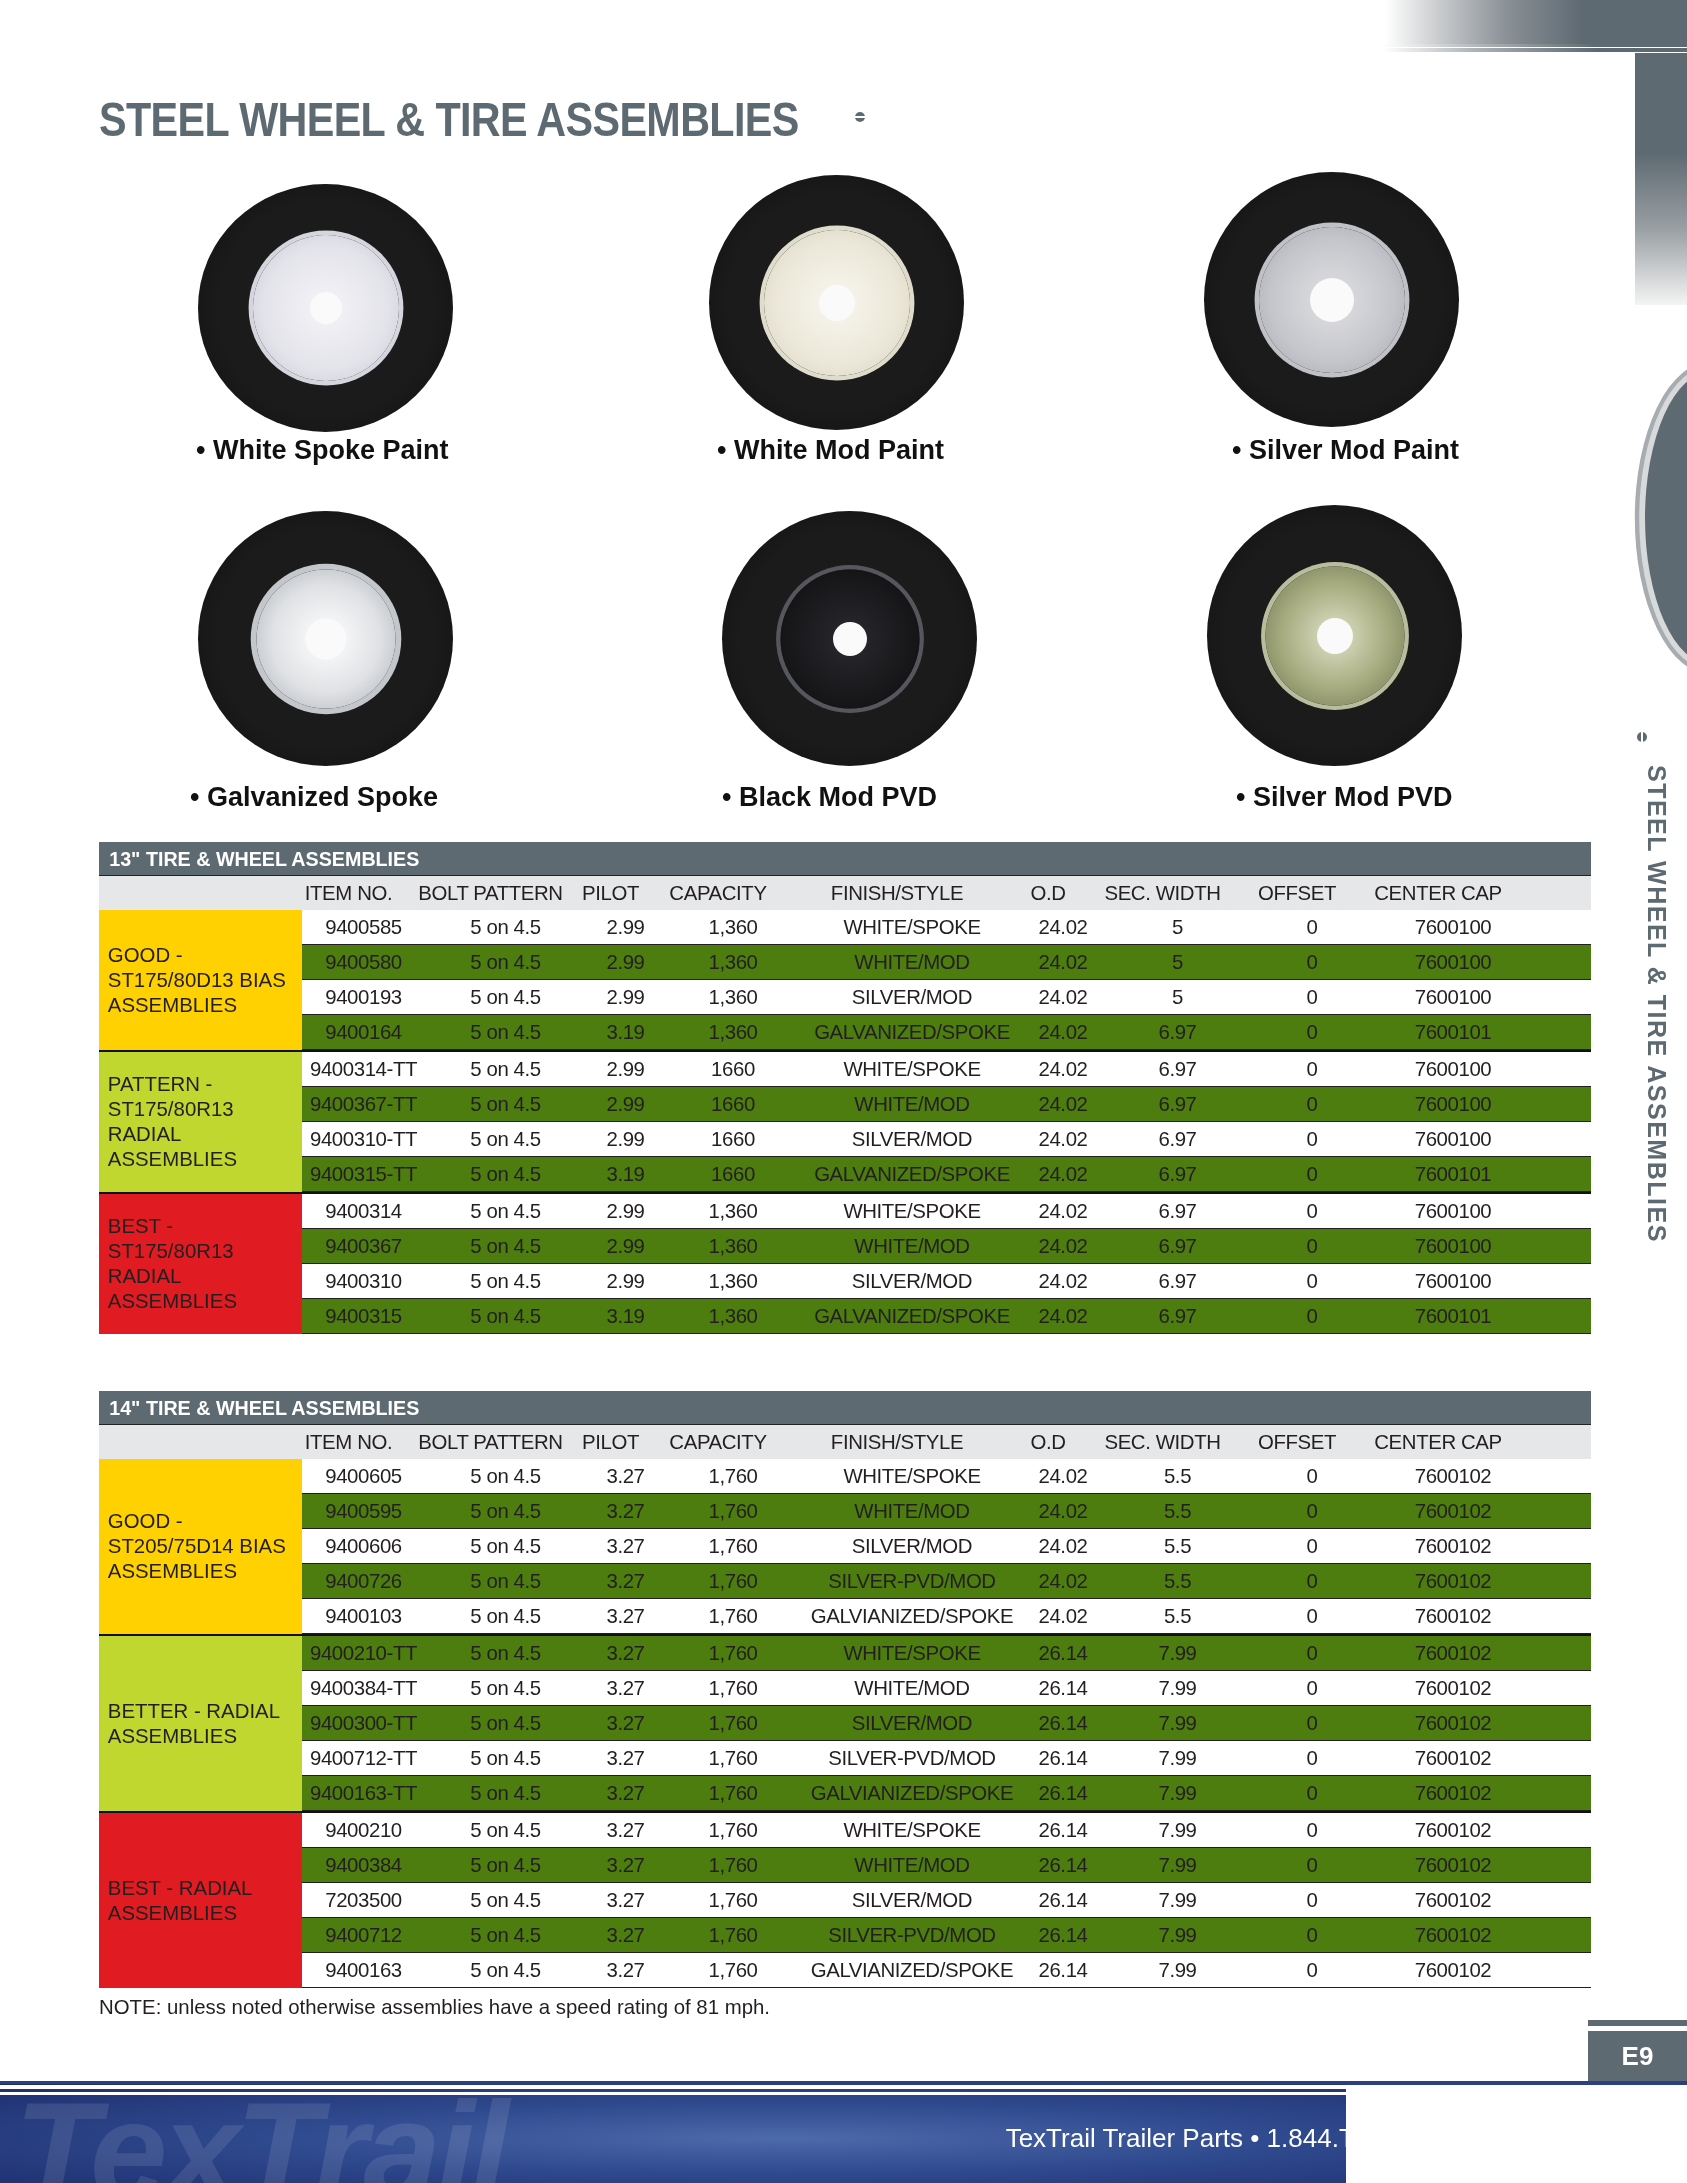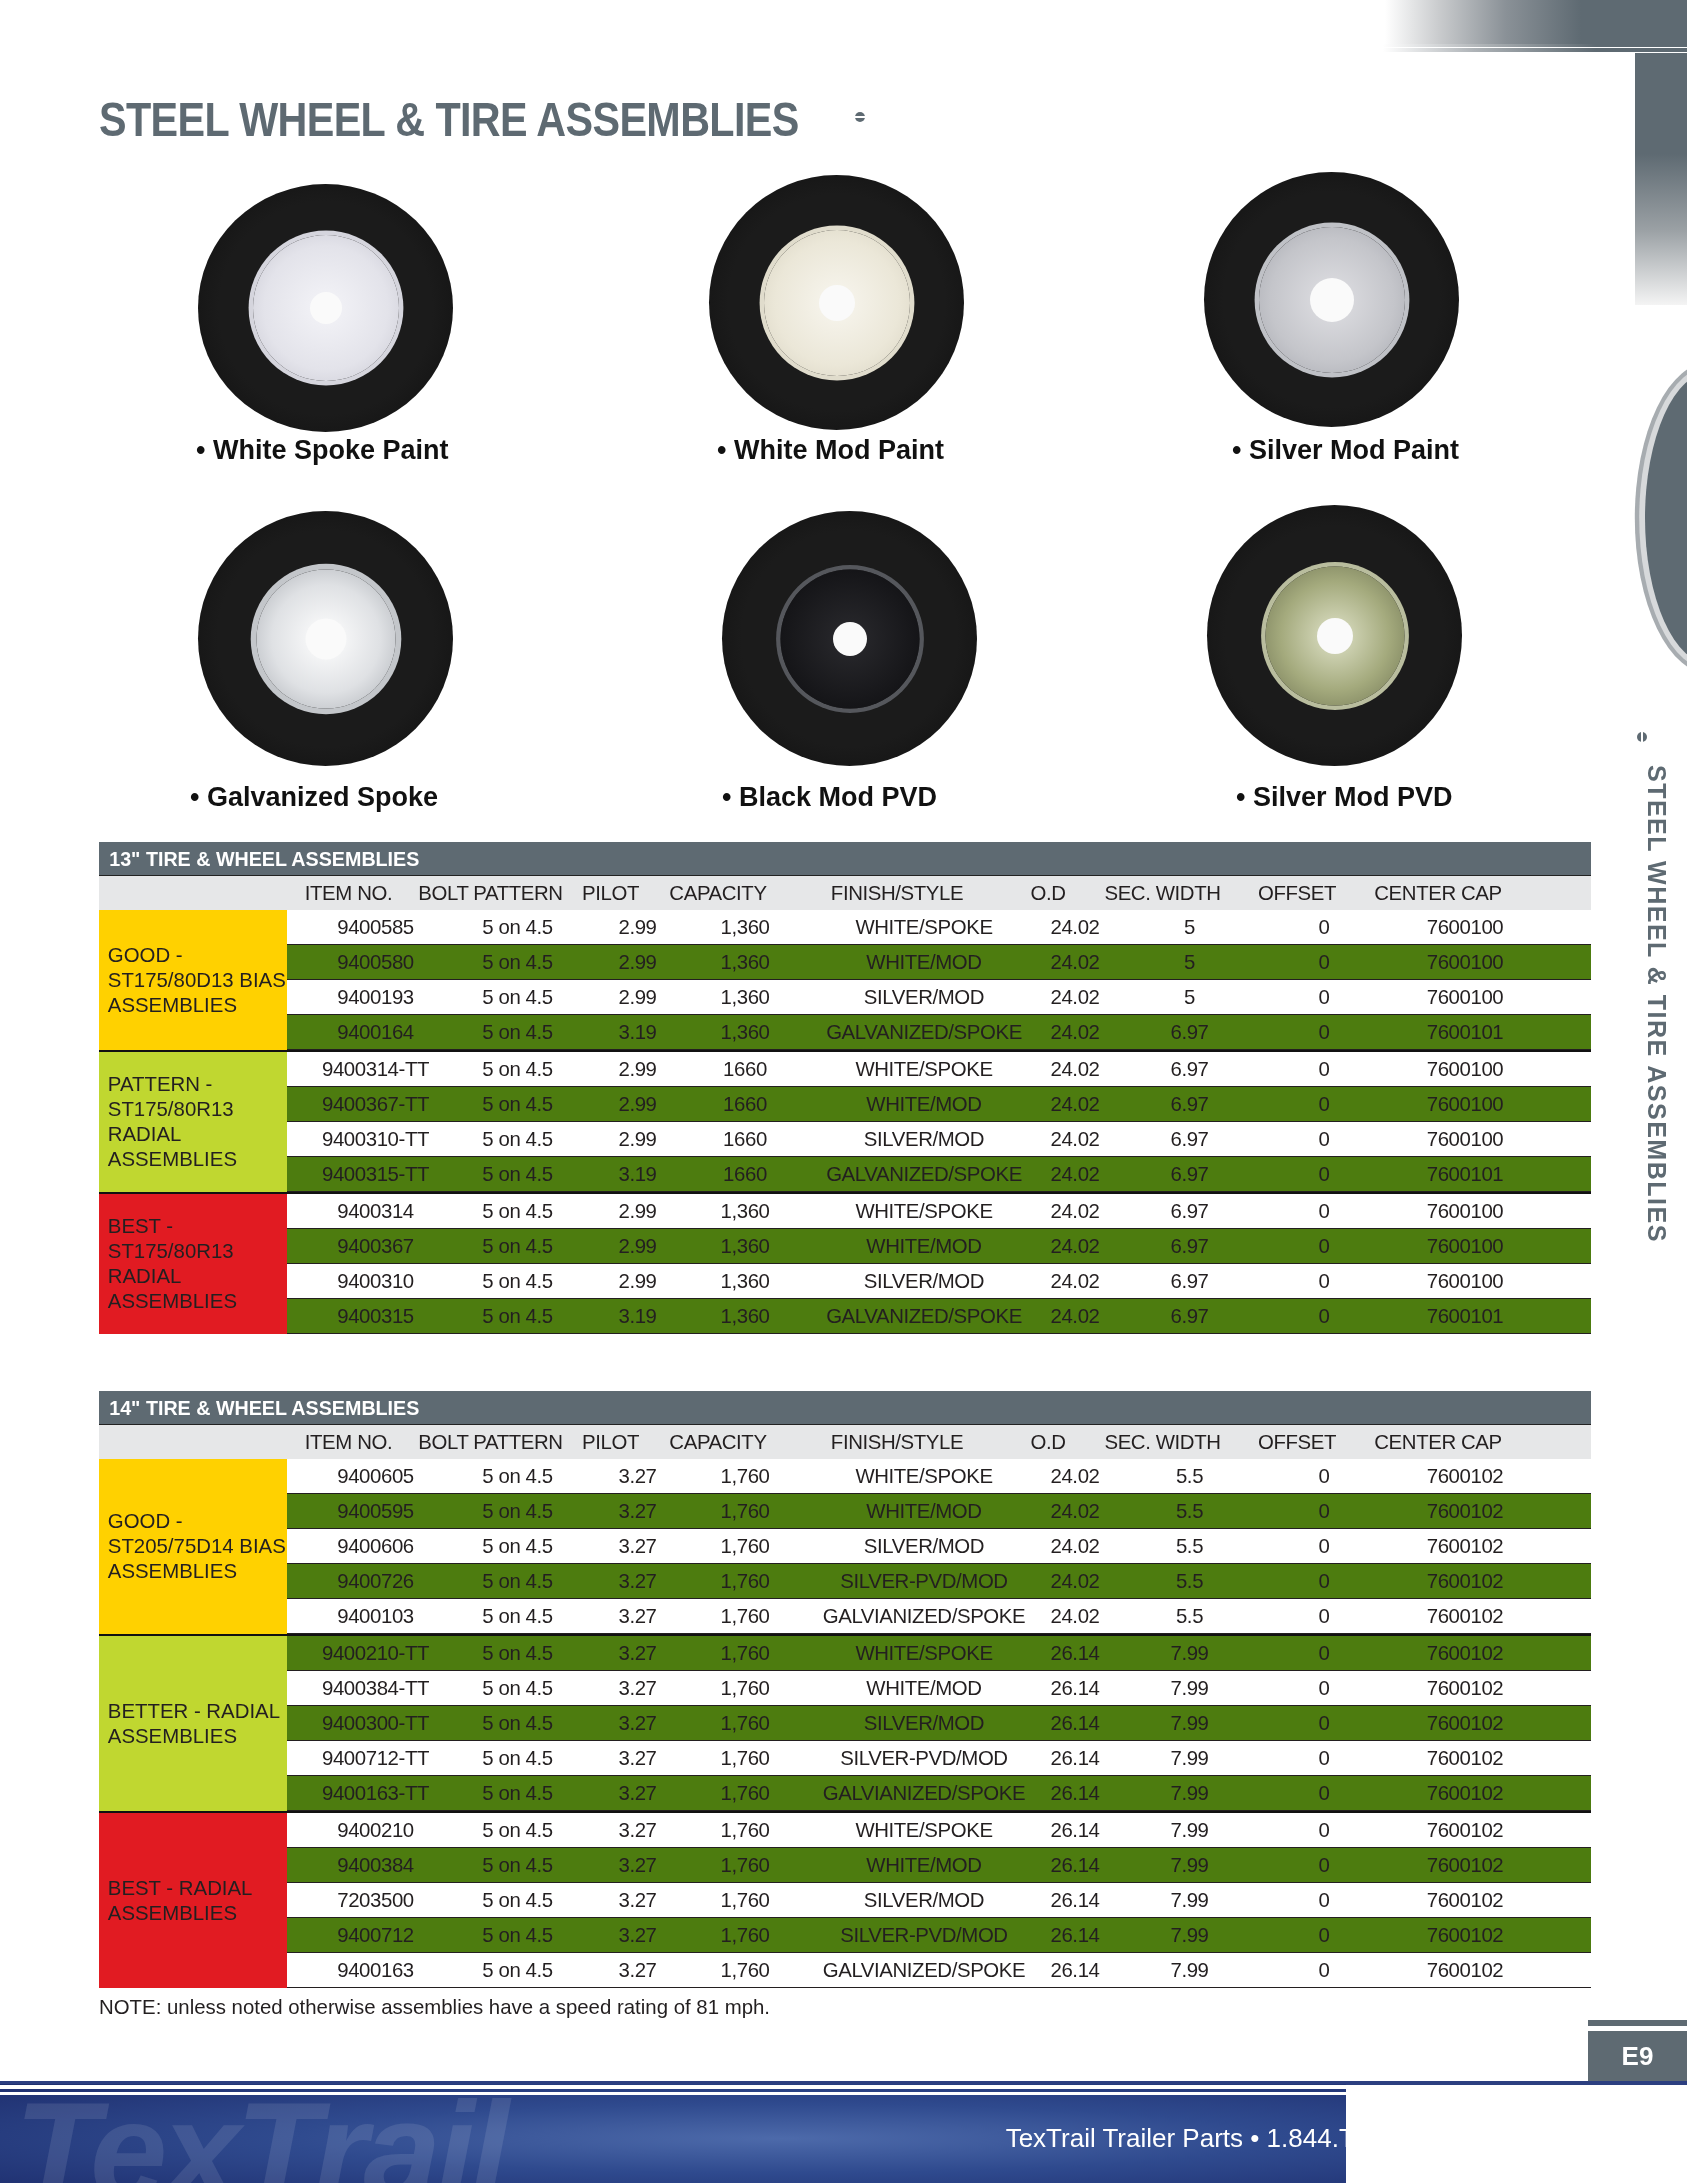--- a/index.html
+++ b/index.html
@@ -52,24 +52,24 @@
   .c-bolt { width: 161px; }
   .c-pilot { width: 79px; }
   .c-cap { width: 136px; }
   .c-finish { width: 222px; }
   .c-od { width: 80px; }
   .c-sec { width: 149px; }
   .c-off { width: 120px; }
   .c-cc { width: 162px; }
 
   .group { display: flex; }
-  .group-label { width: 188px; flex: none; display: flex; align-items: center; padding-left: 8.8px;
+  .group-label { width: 203px; flex: none; display: flex; align-items: center; padding-left: 8.8px;
     font-size: 20.4px; line-height: 25px; color: #231f20; }
   .group-rows { flex: 1; }
-  .group-rows .row { border-bottom: 1.5px solid #231f20; padding-left: 27px; }
+  .group-rows .row { border-bottom: 1.5px solid #231f20; }
   .group-rows .row.alt { background: #4d7c0f; }
   .group-rows .row .cell:first-child { padding-left: 0; }
   .group + .group { border-top: 2.2px solid #111; }
 
   .note { position: absolute; left: 99px; top: 1996px; font-size: 20.4px; color: #231f20; }
 
   
   .footer { position: absolute; left: 0; top: 2084px; width: 1346px; height: 99px;
     background: radial-gradient(ellipse at 58% 55%, #4d6aaa 0%, #2f4a8e 45%, #1e2e6e 100%); overflow: hidden; }
   .footer-line1 { position: absolute; left: 0; top: 2085px; width: 1687px; height: 3.6px; background: #ffffff; }

